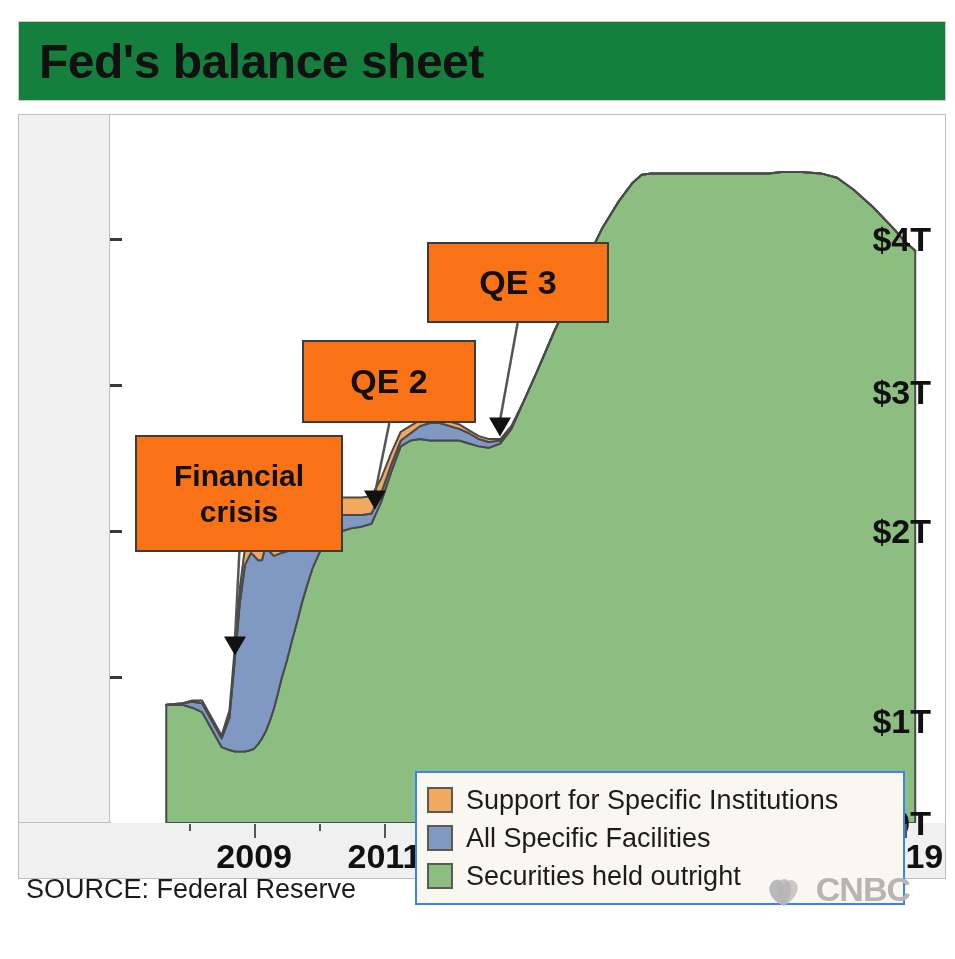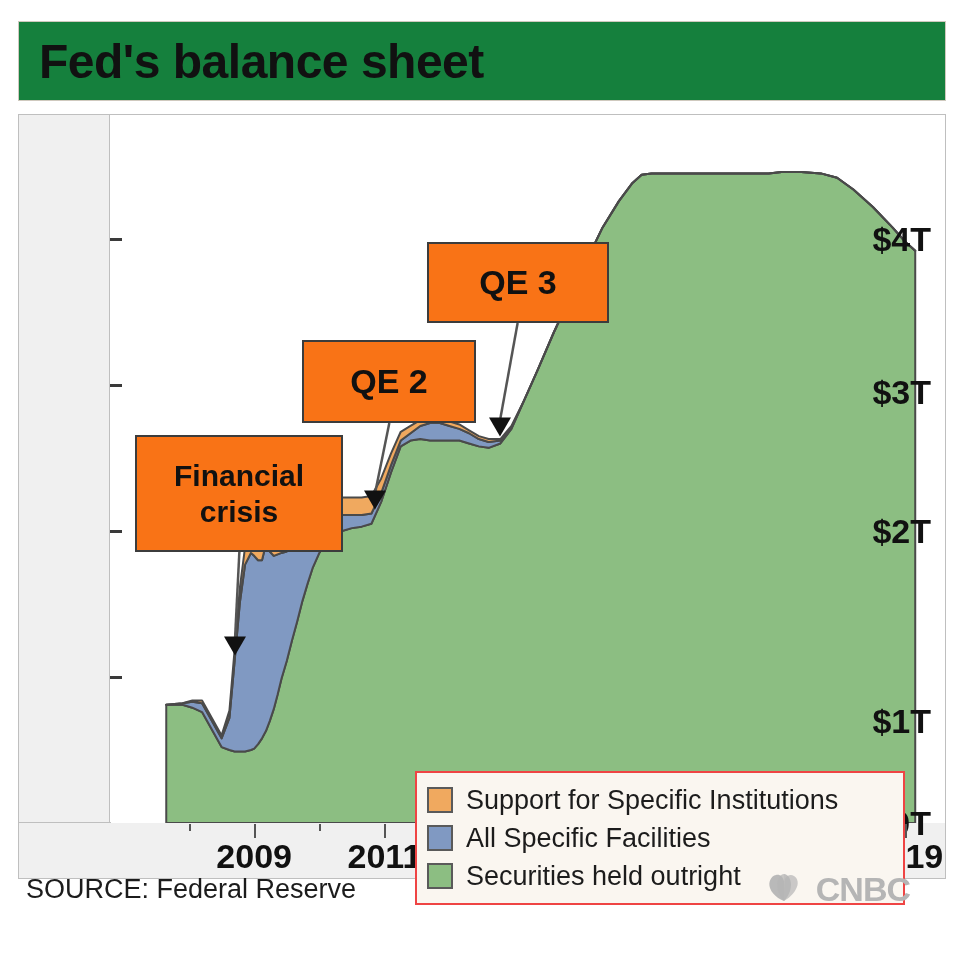--- a/index.html
+++ b/index.html
@@ -69,40 +69,40 @@
     position:absolute;background:#f97316;border:2px solid #3c3c3c;
     box-sizing:border-box;display:flex;align-items:center;justify-content:center;
     text-align:center;
     font-family:"Liberation Sans Narrow","Liberation Sans",sans-serif;
     font-weight:bold;color:#111111;line-height:1.18;
   }
   .arrow{position:absolute;}
 
   
   .legend{
-    position:absolute;background:#FAF6F0;border:2px solid #ef4444;
+    position:absolute;background:#FAF6F0;border:2px solid #3b82f6;
     box-sizing:border-box;padding:8px 14px 8px 10px;
   }
   .lrow{display:flex;align-items:center;height:38px;}
   .swatch{
     width:26px;height:26px;border:2px solid #5a5a5a;box-sizing:border-box;
     margin-right:13px;flex:none;
   }
   .ltext{font-size:27px;color:#1c1c1c;white-space:nowrap;
          font-family:"Liberation Sans",sans-serif;}
 
   
   .footer{position:absolute;left:18px;top:870px;width:928px;height:48px;}
   .source{
     position:absolute;left:8px;top:4px;
     font-family:"Liberation Sans Narrow","Liberation Sans",sans-serif;
     font-size:27px;color:#1c1c1c;white-space:nowrap;
   }
   .cnbc{
-    position:absolute;right:36px;top:0px;display:flex;align-items:flex-start;gap:12px;
+    position:absolute;right:36px;top:0px;display:flex;align-items:flex-end;gap:12px;
   }
   .cnbc-word{
     font-family:"Liberation Sans",sans-serif;font-weight:bold;font-size:34px;
     color:#B5B5B5;letter-spacing:-1px;
   }
 </style>
 </head>
 <body>
 
 <div class="page">

